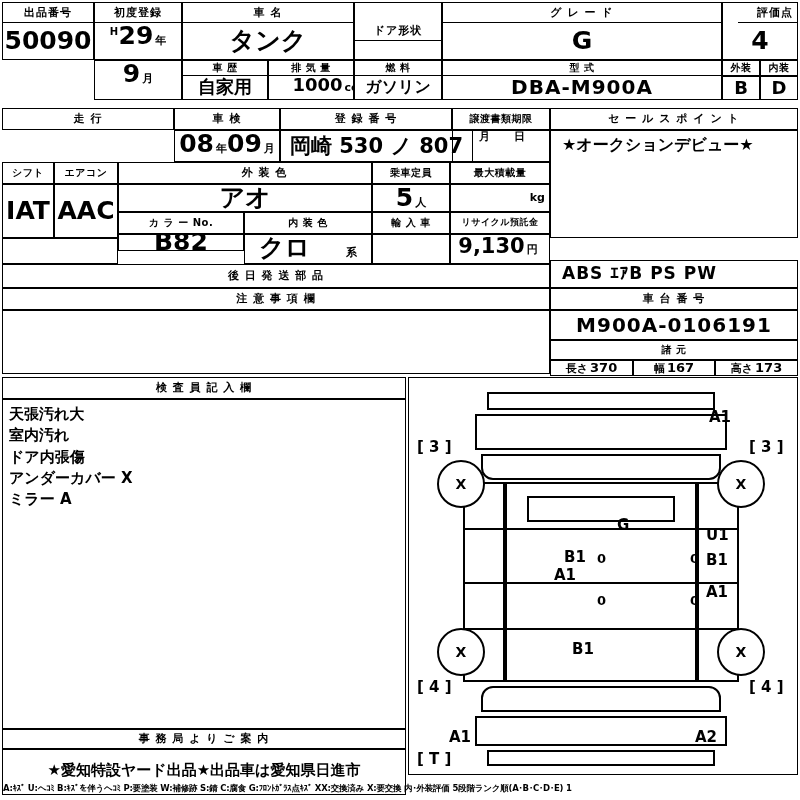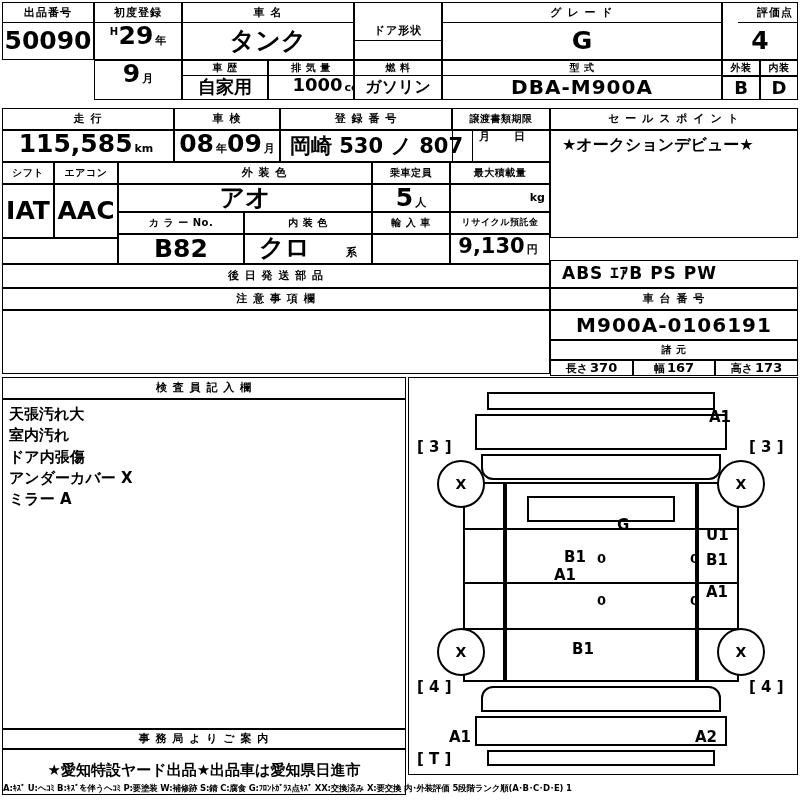--- a/index.html
+++ b/index.html
@@ -228,24 +228,20 @@
   <div class="box" style="left:722px;top:76px;width:38px;height:24px;">
     <span class="val-md">B</span>
   </div>
   <div class="box" style="left:760px;top:76px;width:38px;height:24px;">
     <span class="val-md">D</span>
   </div>
 
   <div class="box" style="left:2px;top:108px;width:172px;height:22px;">
     <span class="lbl">走 行</span>
   </div>
-  <div class="box rowflex right" style="left:2px;top:130px;width:172px;height:32px;">
-    <span class="val-lg">115,585</span>
-    <span class="unit">km</span>
-  </div>
 
   <div class="box" style="left:174px;top:108px;width:106px;height:22px;">
     <span class="lbl">車 検</span>
   </div>
   <div class="box rowflex" style="left:174px;top:130px;width:106px;height:32px;">
     <span class="val-lg">08</span>
     <span class="unit">年</span>
     <span class="val-lg">09</span>
     <span class="unit">月</span>
   </div>
@@ -313,21 +309,21 @@
   <div class="box" style="left:244px;top:212px;width:128px;height:22px;">
     <span class="lbl-sm">内 装 色</span>
   </div>
   <div class="box" style="left:372px;top:212px;width:78px;height:22px;">
     <span class="lbl-sm">輸 入 車</span>
   </div>
   <div class="box" style="left:450px;top:212px;width:100px;height:22px;">
     <span class="lbl-sm" style="font-size:9px;">リサイクル預託金</span>
   </div>
 
-  <div class="box" style="left:118px;top:234px;width:126px;height:30px;">
+  <div class="box" style="left:118px;top:234px;width:126px;height:17px;">
     <span class="val-lg">B82</span>
   </div>
   <div class="box rowflex" style="left:244px;top:234px;width:128px;height:30px;gap:24px;">
     <span class="val-lg">クロ</span>
     <span class="unit" style="margin-left:12px;">系</span>
   </div>
   <div class="box" style="left:372px;top:234px;width:78px;height:30px;"></div>
   <div class="box rowflex right" style="left:450px;top:234px;width:100px;height:30px;">
     <span class="val-lg" style="font-size:21px;">9,130</span>
     <span class="unit">円</span>

